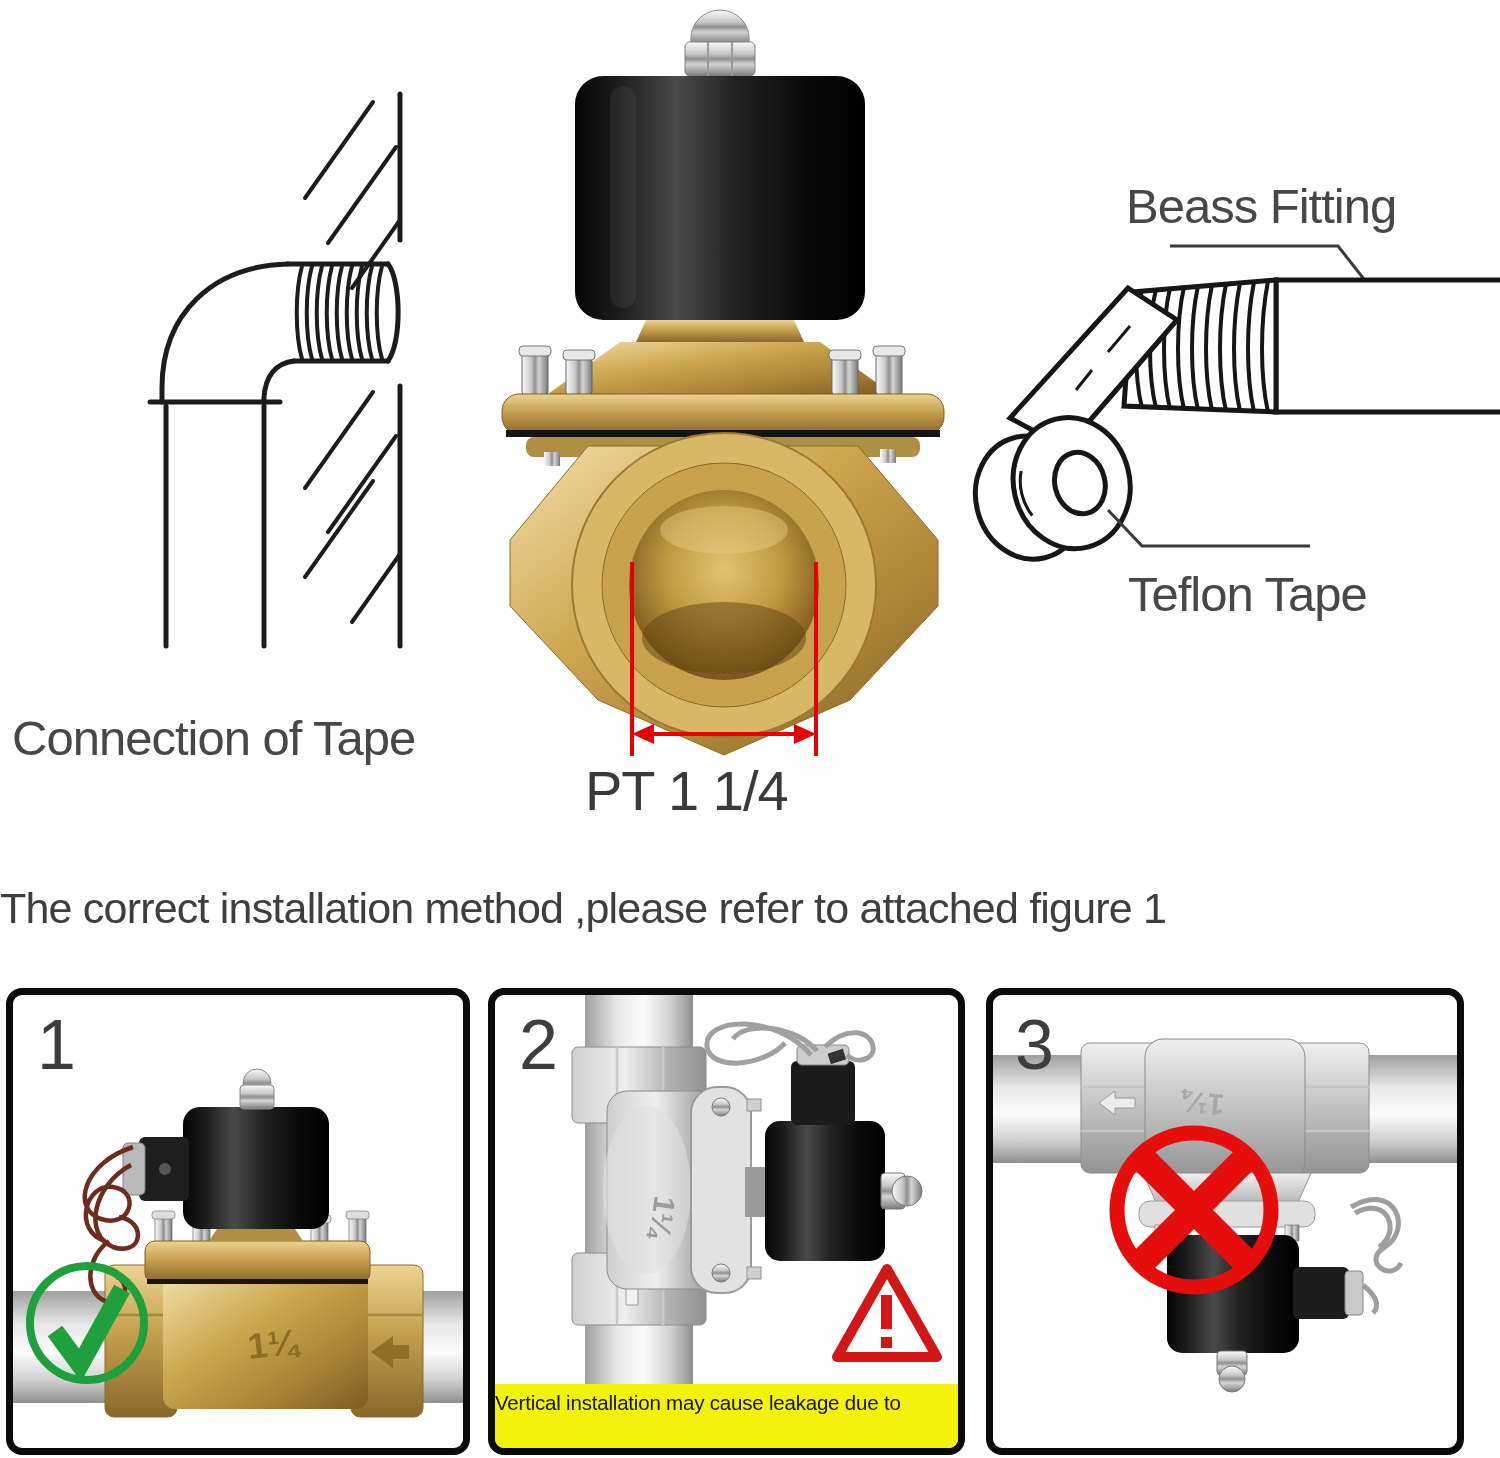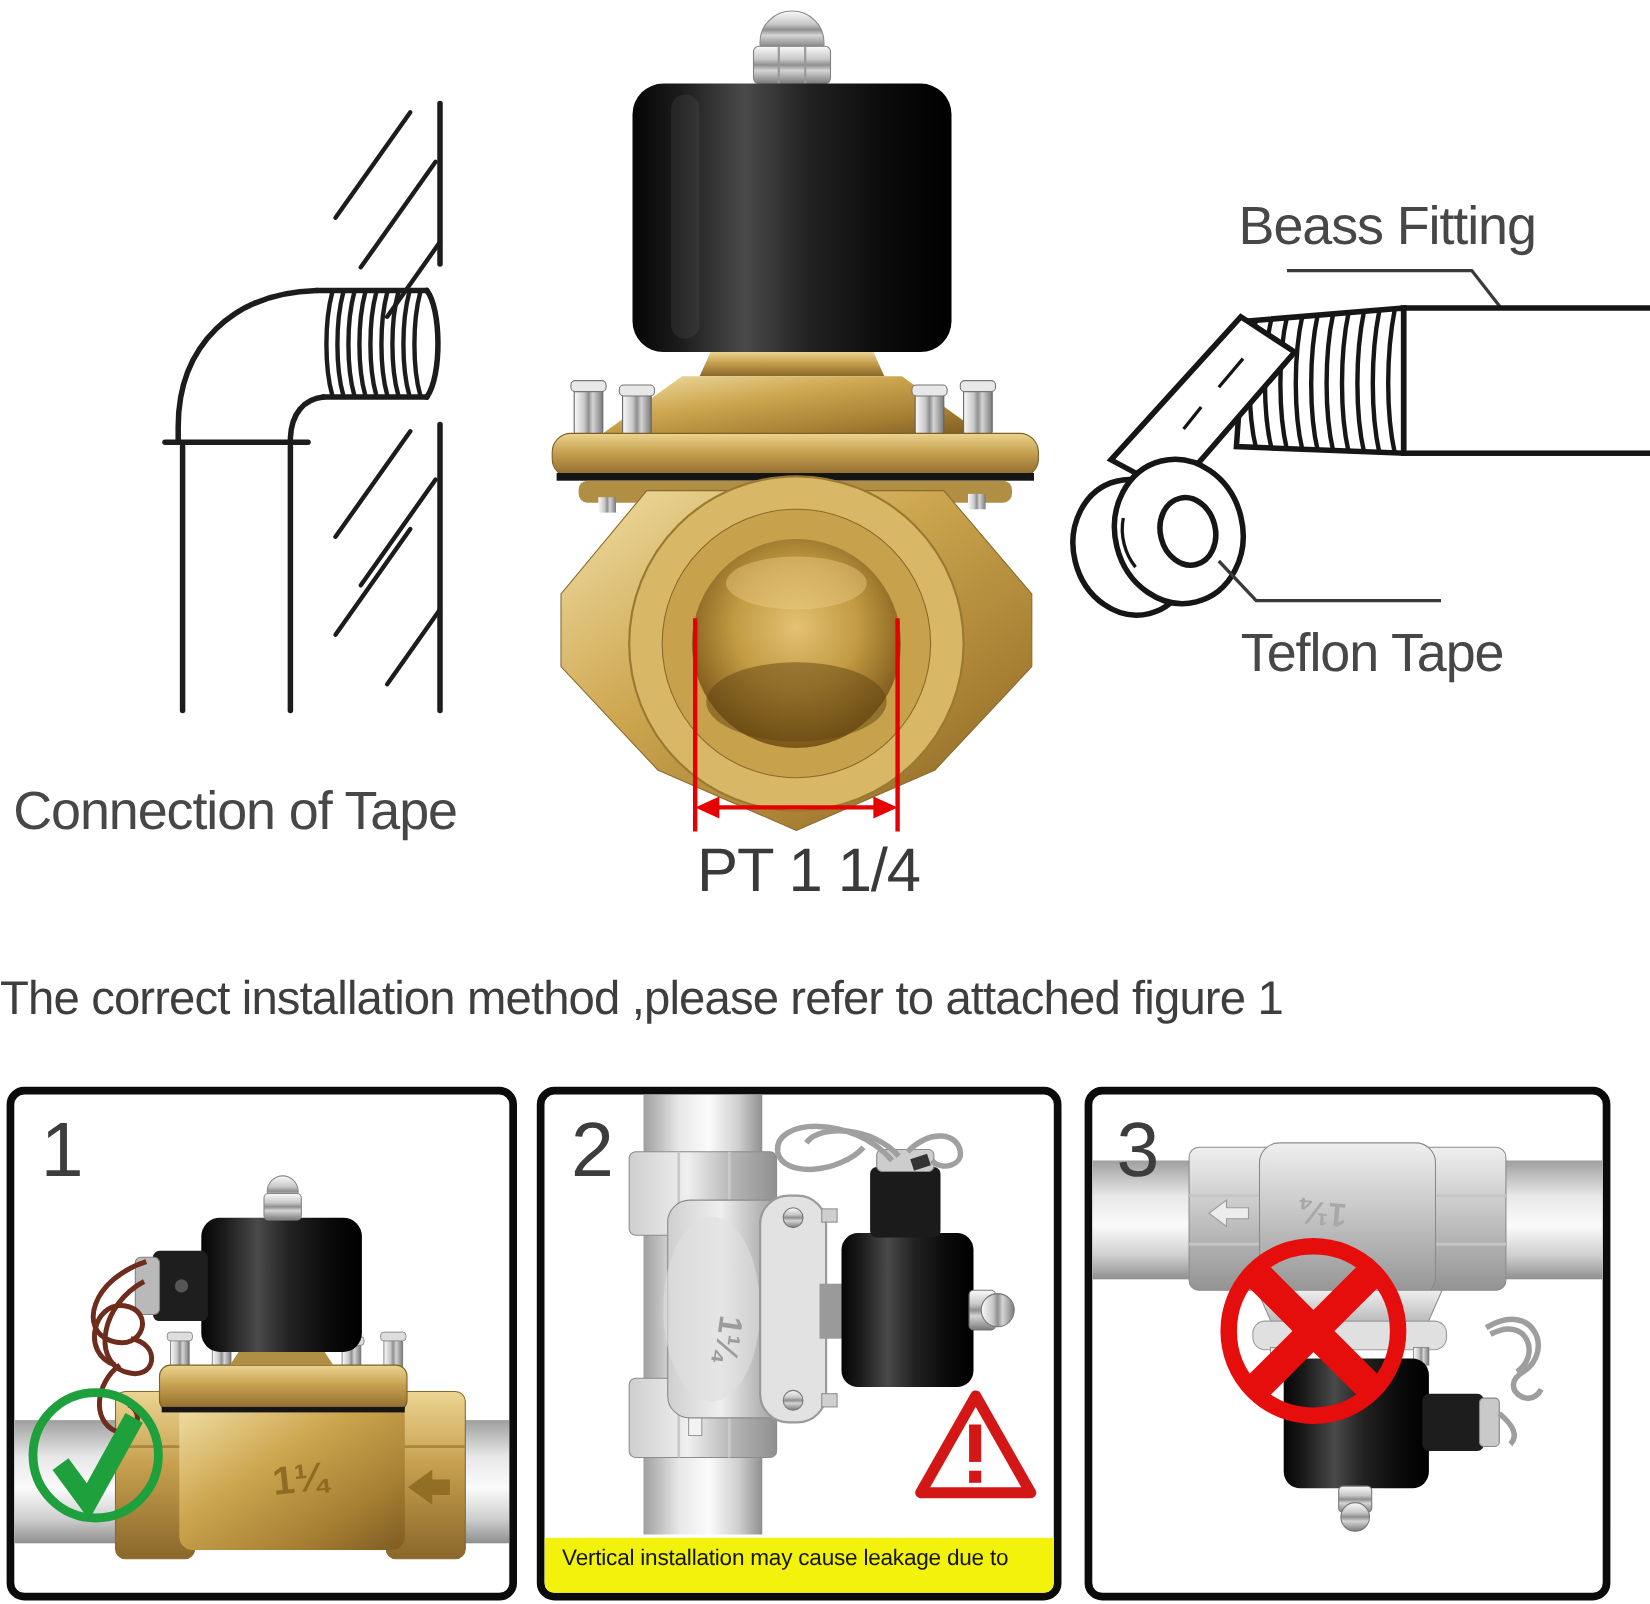--- a/index.html
+++ b/index.html
@@ -1,32 +1,32 @@
 <!DOCTYPE html>
 <html><head>
 <meta charset="utf-8">
 <style>
   html,body{margin:0;padding:0;background:#fff;}
   .canvas{position:relative;width:1500px;height:1458px;background:#ffffff;overflow:hidden;
           font-family:"Liberation Sans",sans-serif;}
   .abs{position:absolute;}
   .lbl{position:absolute;color:#474747;font-size:49px;letter-spacing:-1px;white-space:nowrap;}
-  .pt-label{position:absolute;left:585px;top:758px;width:300px;text-align:center;
+  .pt-label{position:absolute;left:585px;top:758px;width:300px;text-align:left;
             font-size:56px;color:#3a3a3a;letter-spacing:-1px;}
   .heading{position:absolute;left:0;top:884px;width:100%;text-align:left;
            font-size:43px;color:#3e3e3e;letter-spacing:-0.8px;}
   .panel{position:absolute;top:988px;height:467px;background:#fff;border:7px solid #0b0b0b;
          border-radius:16px;box-sizing:border-box;overflow:hidden;}
   #panel1{left:6px;width:464px;}
   #panel2{left:488px;width:477px;}
   #panel3{left:986px;width:478px;}
   .panel svg{position:absolute;left:0;top:0;}
   .panel-number{position:absolute;left:24px;top:10px;font-size:70px;color:#3d3d3d;z-index:5;}
-  .warn-bar{position:absolute;left:0;right:0;bottom:0;height:50px;background:#f2f20c;
-            z-index:4;padding:5px 8px 0 16px;box-sizing:border-box;}
+  .warn-bar{position:absolute;left:0;right:0;bottom:0;height:64px;background:#f2f20c;
+            z-index:4;padding:5px 8px 0 0;box-sizing:border-box;}
   .warn-line{font-size:20.5px;line-height:28px;color:#141400;letter-spacing:-0.2px;white-space:nowrap;}
 </style>
 </head>
 <body>
 
 <div class="canvas">
 
   <svg width="0" height="0" style="position:absolute" aria-hidden="true">
     <defs>
       <linearGradient id="gChromeV" x1="0" y1="0" x2="0" y2="1">

